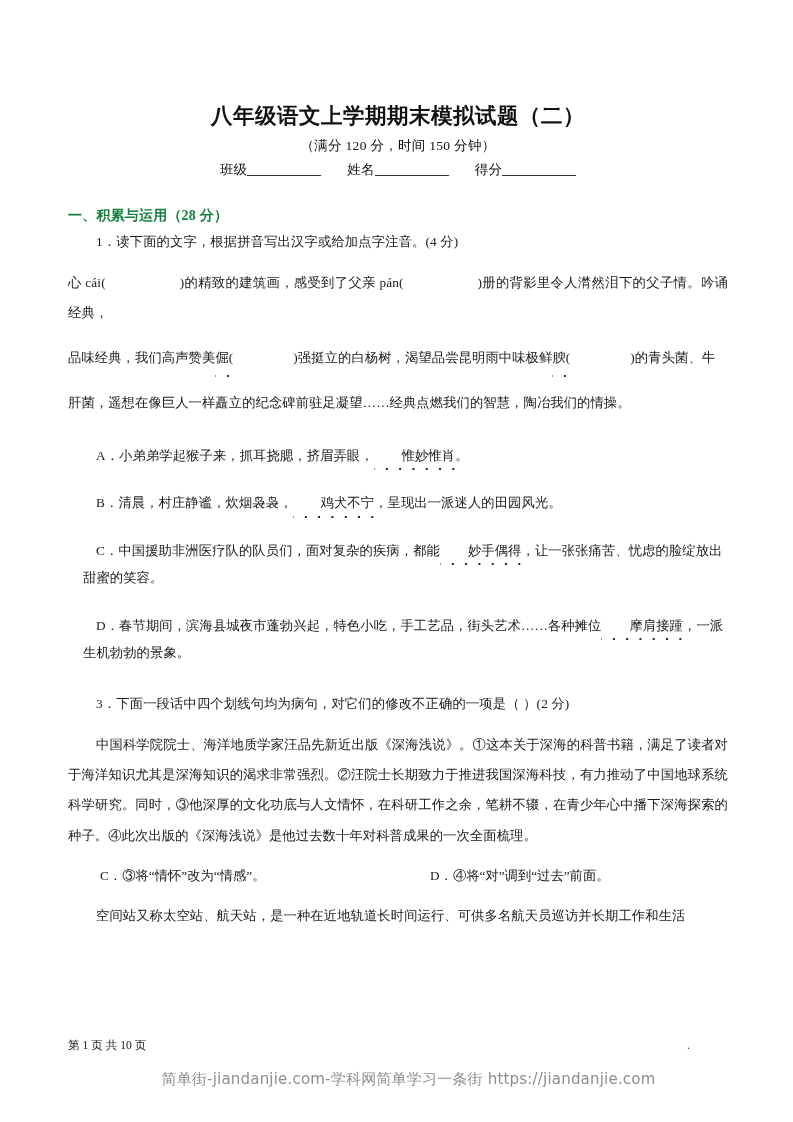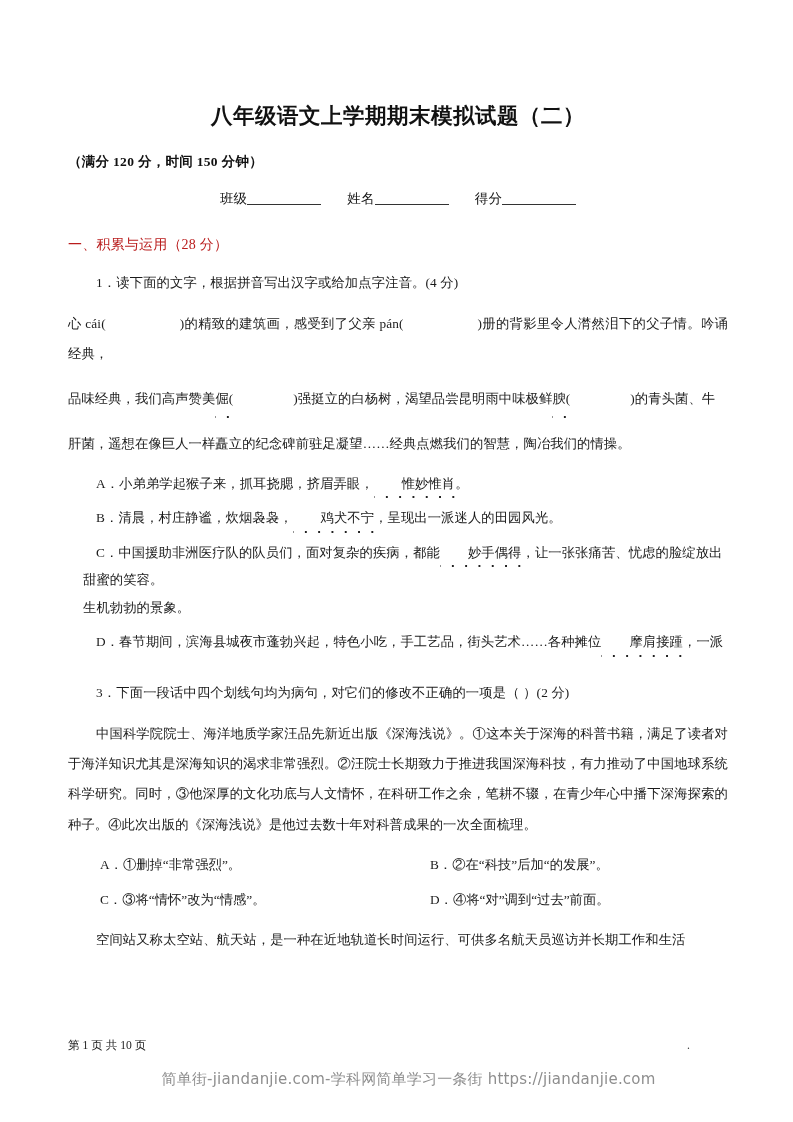--- a/index.html
+++ b/index.html
@@ -33,76 +33,77 @@
     text-align: center;
     font-size: 21.5px;
     font-weight: bold;
     letter-spacing: 0.5px;
     margin-top: 103px;
     line-height: 1.3;
     color: #111;
   }
 
   .doc-subtitle {
+    text-align: center;
     font-size: 13.5px;
-    font-weight: bold;
-    margin-top: 22px;
+    font-weight: normal;
+    margin-top: 6px;
     letter-spacing: 0.3px;
     color: #111;
   }
 
   .info-line {
     text-align: center;
     font-size: 13.5px;
-    margin-top: 19px;
+    margin-top: 6px;
     color: #111;
     letter-spacing: 0.2px;
   }
   .info-line .blank {
     display: inline-block;
     border-bottom: 1px solid #333;
     width: 74px;
     height: 14px;
     vertical-align: -2px;
   }
   .info-line .gap { display: inline-block; width: 26px; }
 
   
   .section-head {
     font-size: 14px;
-    font-weight: normal;
+    font-weight: bold;
     margin-top: 28px;
     letter-spacing: 0.2px;
-    color: #b91c1c;
+    color: #15803d;
   }
 
   
   .q-stem {
     font-size: 13.3px;
-    margin-top: 19px;
+    margin-top: 7px;
     text-indent: 28px;
     line-height: 1.55;
     letter-spacing: 0.15px;
   }
 
   .para {
     font-size: 13.3px;
     margin-top: 15px;
     text-indent: 28px;
     line-height: 2.28;
     text-align: justify;
     text-justify: inter-ideograph;
     letter-spacing: 0.1px;
   }
 
   .para.noindent { text-indent: 0; }
 
   .opt {
     font-size: 13.3px;
-    margin-top: 13px;
+    margin-top: 26px;
     text-indent: 28px;
     line-height: 1.62;
     text-align: justify;
     letter-spacing: 0.1px;
   }
   .opt.cont { text-indent: 0; margin-top: 6px; margin-left: 15px; }
 
   
   .opt-row {
     display: flex;
@@ -187,30 +188,26 @@
     <div class="para noindent">肝菌，遥想在像巨人一样矗立的纪念碑前驻足凝望……经典点燃我们的智慧，陶冶我们的情操。</div>
 
 
     <div class="opt"><span>A．</span><span>小弟弟学起猴子来，抓耳挠腮，挤眉弄眼，</span><span class="dotted">惟妙惟肖</span><span>。</span></div>
 
     <div class="opt"><span>B．</span><span>清晨，村庄静谧，炊烟袅袅，</span><span class="dotted">鸡犬不宁</span><span>，呈现出一派迷人的田园风光。</span></div>
 
     <div class="opt"><span>C．</span><span>中国援助非洲医疗队的队员们，面对复杂的疾病，都能</span><span class="dotted">妙手偶得</span><span>，让一张张痛苦、忧虑的脸绽放出</span></div>
     <div class="opt cont">甜蜜的笑容。</div>
 
+    <div class="opt"><span>D．</span><span>春节期间，滨海县城夜市蓬勃兴起，特色小吃，手工艺品，街头艺术……各种摊位</span><span class="dotted">摩肩接踵</span><span>，一派</span></div>
     <div class="opt cont">生机勃勃的景象。</div>
-    <div class="opt"><span>D．</span><span>春节期间，滨海县城夜市蓬勃兴起，特色小吃，手工艺品，街头艺术……各种摊位</span><span class="dotted">摩肩接踵</span><span>，一派</span></div>
 
     <div class="q-stem" style="margin-top:30px">3．下面一段话中四个划线句均为病句，对它们的修改不正确的一项是（      ）(2 分)</div>
     <div class="para"><span>中国科学院院士、海洋地质学家汪品先新近出版《</span><span class="underline-title">深海浅说</span><span>》。①这本关于深海的科普书籍，满足了读者对于海洋知识尤其是深海知识的渴求非常强烈。②汪院士长期致力于推进我国深海科技，有力推动了中国地球系统科学研究。同时，③他深厚的文化功底与人文情怀，在科研工作之余，笔耕不辍，在青少年心中播下深海探索的种子。④此次出版的《</span><span class="underline-title">深海浅说</span><span>》是他过去数十年对科普成果的一次全面梳理。</span></div>
 
-    <div class="opt-row">
-      <div class="col">A．①删掉“非常强烈”。</div>
-      <div class="col">B．②在“科技”后加“的发展”。</div>
-    </div>
     <div class="opt-row">
       <div class="col">C．③将“情怀”改为“情感”。</div>
       <div class="col">D．④将“对”调到“过去”前面。</div>
     </div>
 
     <div class="para">空间站又称太空站、航天站，是一种在近地轨道长时间运行、可供多名航天员巡访并长期工作和生活</div>
 
   </div>
 
   <div class="footer">

